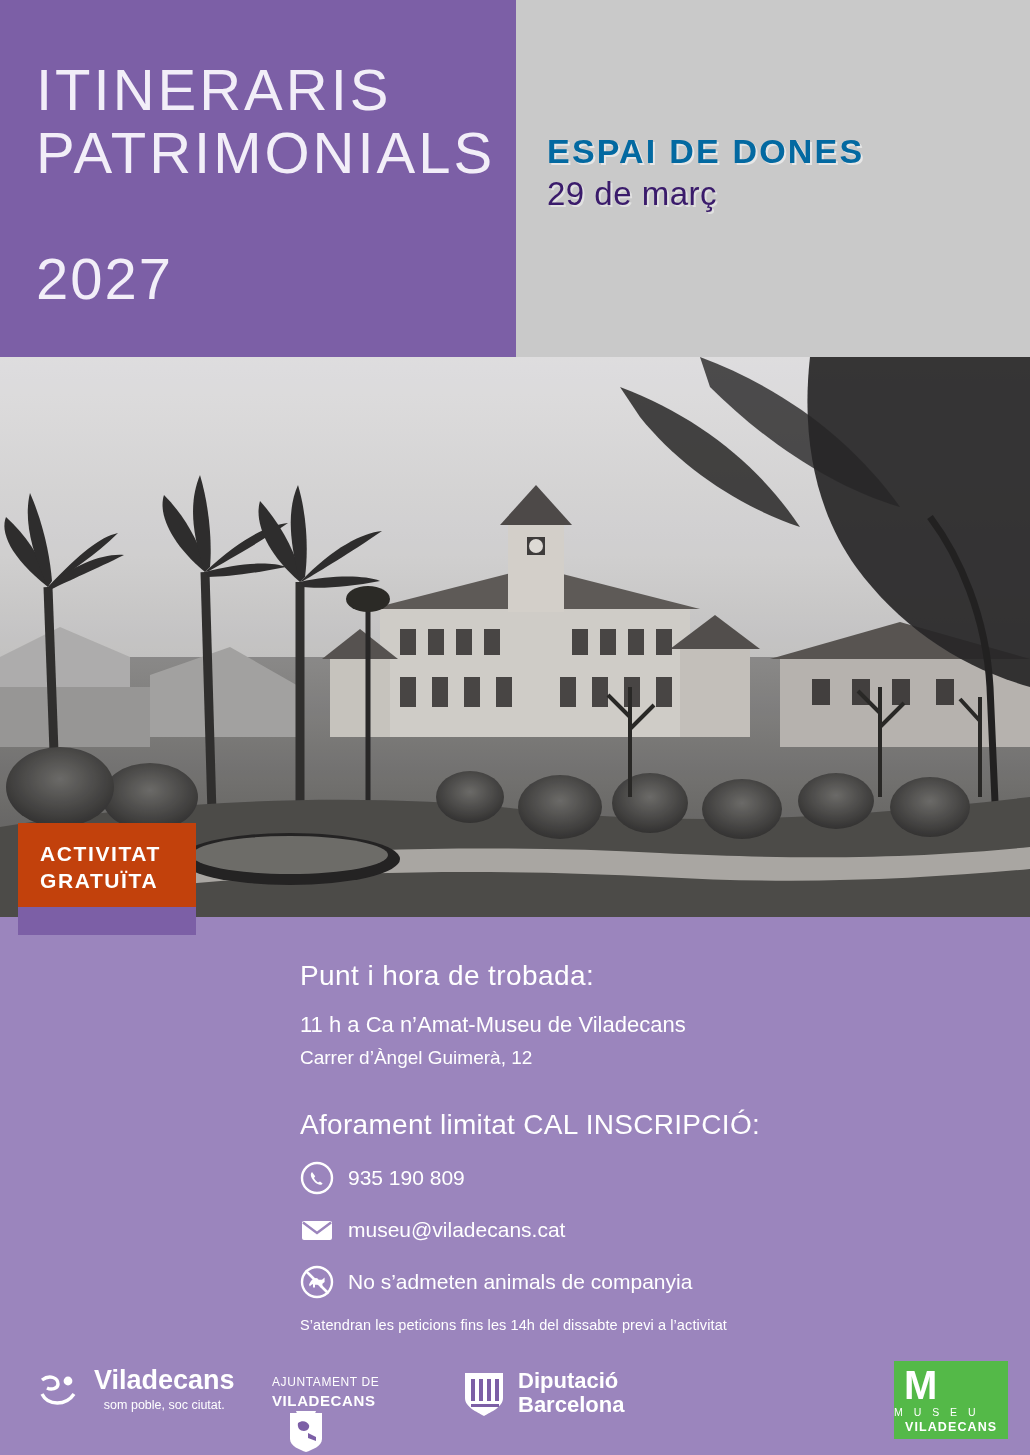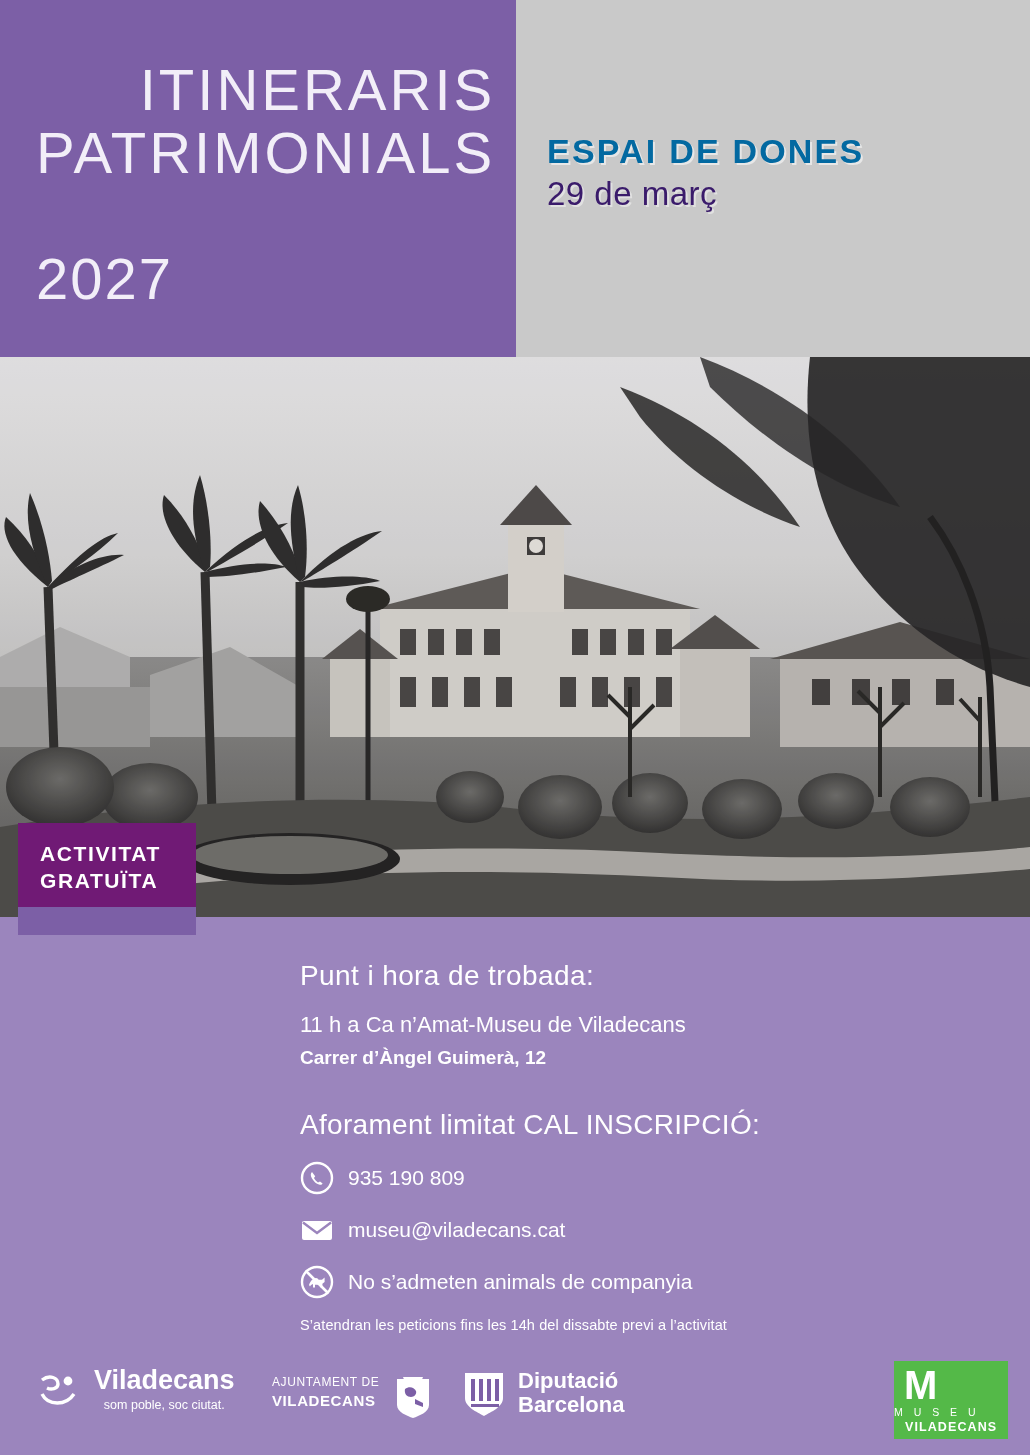--- a/index.html
+++ b/index.html
@@ -27,21 +27,20 @@
     background: #7c5fa6;
   }
   .title-main {
     position: absolute; left: 36px; top: 58px;
     color: #f2eef8;
     font-size: 58px;
     line-height: 1.09;
     letter-spacing: 3px;
     font-weight: 400;
     text-transform: uppercase;
-    text-align: right;
   }
   .title-year {
     position: absolute; left: 36px; top: 245px;
     color: #f2eef8;
     font-size: 58px;
     letter-spacing: 2px;
     font-weight: 400;
   }
   .header-right {
     position: absolute; left: 547px; top: 132px;
@@ -70,21 +69,21 @@
     width: 1030px; height: 560px;
     overflow: hidden;
     background: #6f6f6f;
   }
   .photo svg { display: block; }
 
   
   .badge {
     position: absolute; left: 18px; top: 823px;
     width: 178px; height: 84px;
-    background: #701a75;
+    background: #c2410c;
     color: #ffffff;
     padding: 18px 0 0 22px;
     z-index: 6;
   }
   .badge div {
     font-size: 21px;
     font-weight: bold;
     letter-spacing: 1.6px;
     line-height: 1.28;
     text-transform: uppercase;
@@ -108,21 +107,21 @@
     letter-spacing: 0.4px;
     margin-bottom: 20px;
   }
   .info .line1 {
     font-size: 22px;
     font-weight: 400;
     margin-bottom: 9px;
   }
   .info .line2 {
     font-size: 19px;
-    font-weight: 700;
+    font-weight: 400;
   }
   .info h3 {
     font-size: 28px;
     font-weight: 400;
     margin-top: 40px;
     margin-bottom: 20px;
     letter-spacing: 0.3px;
   }
   .contact-row {
     display: flex;
@@ -154,21 +153,21 @@
   }
   .logo-viladecans .mark { width: 44px; height: 44px; margin-right: 12px; }
   .logo-viladecans .wm-name {
     font-size: 27px; font-weight: bold; color: #ffffff; line-height: 1;
   }
   .logo-viladecans .wm-tag {
     font-size: 12.5px; color: #ffffff; margin-top: 4px; text-align: center;
   }
   .logo-ajuntament {
     position: absolute; left: 272px; top: 30px;
-    display: flex; align-items: flex-start;
+    display: flex; align-items: flex-start; flex-direction: column;
   }
   .logo-ajuntament .txt { text-align: left; color: #ffffff; }
   .logo-ajuntament .l1 { font-size: 12px; letter-spacing: 0.6px; }
   .logo-ajuntament .l2 { font-size: 15px; font-weight: bold; letter-spacing: 0.6px; margin-top: 3px; }
   .logo-ajuntament .crest { width: 40px; height: 44px; margin-left: 14px; }
   .logo-diputacio {
     position: absolute; left: 462px; top: 24px;
     display: flex; align-items: center;
   }
   .logo-diputacio .crest { width: 44px; height: 46px; margin-right: 12px; }

